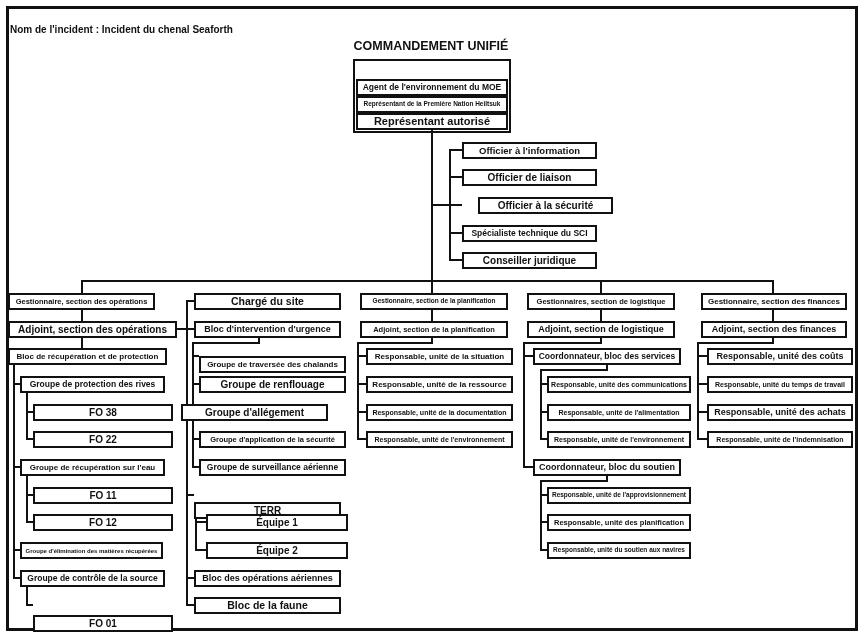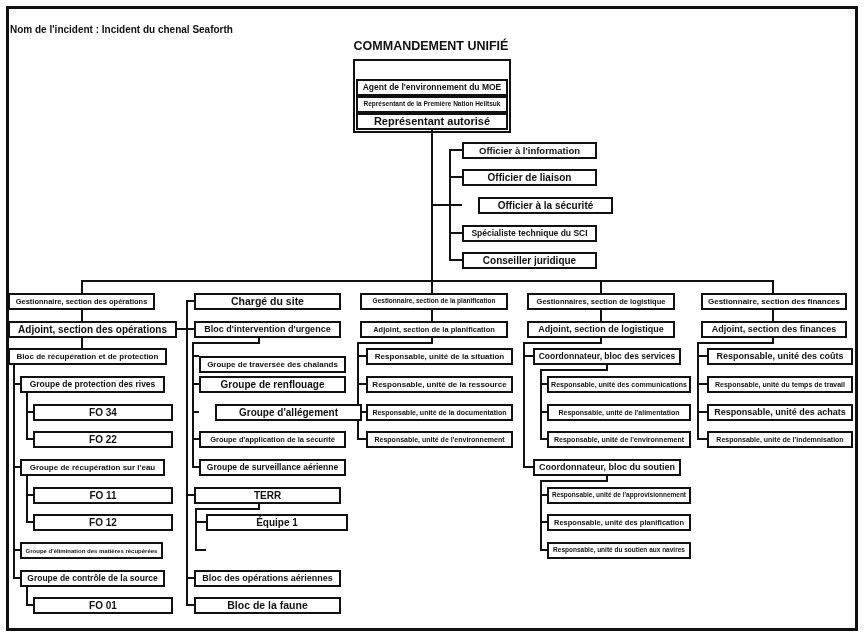--- a/index.html
+++ b/index.html
@@ -35,38 +35,39 @@
   <div class="node" style="left:462px;top:142px;width:135px;--fs:9.5px">Officier à l'information</div>
   <div class="node" style="left:462px;top:169px;width:135px;--fs:10px">Officier de liaison</div>
   <div class="node" style="left:478px;top:197px;width:135px;--fs:10px">Officier à la sécurité</div>
   <div class="node" style="left:462px;top:225px;width:135px;--fs:8.5px">Spécialiste technique du SCI</div>
   <div class="node" style="left:462px;top:252px;width:135px;--fs:10px">Conseiller juridique</div>
 
   <div class="node" style="left:8px;top:293px;width:147px;--fs:7.5px">Gestionnaire, section des opérations</div>
   <div class="node" style="left:8px;top:321px;width:169px;--fs:10px">Adjoint, section des opérations</div>
   <div class="node" style="left:8px;top:348px;width:159px;--fs:8px">Bloc de récupération et de protection</div>
   <div class="node" style="left:20px;top:376px;width:145px;--fs:8.5px">Groupe de protection des rives</div>
-  <div class="node" style="left:33px;top:404px;width:140px;--fs:10px">FO 34</div>
+  <div class="node" style="left:33px;top:404px;width:140px;--fs:10px">FO 38</div>
   <div class="node" style="left:33px;top:431px;width:140px;--fs:10px">FO 22</div>
   <div class="node" style="left:20px;top:459px;width:145px;--fs:8px">Groupe de récupération sur l'eau</div>
   <div class="node" style="left:33px;top:487px;width:140px;--fs:10px">FO 11</div>
   <div class="node" style="left:33px;top:514px;width:140px;--fs:10px">FO 12</div>
   <div class="node" style="left:20px;top:542px;width:143px;--fs:6px">Groupe d'élimination des matières récupérées</div>
   <div class="node" style="left:20px;top:570px;width:145px;--fs:8.5px">Groupe de contrôle de la source</div>
-  <div class="node" style="left:33px;top:597px;width:140px;--fs:10px">FO 01</div>
+  <div class="node" style="left:33px;top:615px;width:140px;--fs:10px">FO 01</div>
 
   <div class="node" style="left:194px;top:293px;width:147px;--fs:10.5px">Chargé du site</div>
   <div class="node" style="left:194px;top:321px;width:147px;--fs:9px">Bloc d'intervention d'urgence</div>
   <div class="node" style="left:199px;top:356px;width:147px;--fs:8px">Groupe de traversée des chalands</div>
   <div class="node" style="left:199px;top:376px;width:147px;--fs:10px">Groupe de renflouage</div>
-  <div class="node" style="left:215px;top:404px;width:147px;--fs:10px">Groupe d'allégement</div>
+  <div class="node" style="left:181px;top:404px;width:147px;--fs:10px">Groupe d'allégement</div>
   <div class="node" style="left:199px;top:431px;width:147px;--fs:7.5px">Groupe d'application de la sécurité</div>
   <div class="node" style="left:199px;top:459px;width:147px;--fs:8.5px">Groupe de surveillance aérienne</div>
-  <div class="node" style="left:194px;top:487px;width:147px;--fs:10px">TERR</div>
+  <div class="node" style="left:194px;top:502px;width:147px;--fs:10px">TERR</div>
   <div class="node" style="left:206px;top:514px;width:142px;--fs:10px">Équipe 1</div>
+  <div class="node" style="left:206px;top:542px;width:142px;--fs:10px">Équipe 2</div>
   <div class="node" style="left:194px;top:570px;width:147px;--fs:9px">Bloc des opérations aériennes</div>
   <div class="node" style="left:194px;top:597px;width:147px;--fs:10.5px">Bloc de la faune</div>
 
   <div class="node" style="left:360px;top:293px;width:148px;--fs:6.5px">Gestionnaire, section de la planification</div>
   <div class="node" style="left:360px;top:321px;width:148px;--fs:7.5px">Adjoint, section de la planification</div>
   <div class="node" style="left:366px;top:348px;width:147px;--fs:8px">Responsable, unité de la situation</div>
   <div class="node" style="left:366px;top:376px;width:147px;--fs:8px">Responsable, unité de la ressource</div>
   <div class="node" style="left:366px;top:404px;width:147px;--fs:7px">Responsable, unité de la documentation</div>
   <div class="node" style="left:366px;top:431px;width:147px;--fs:7px">Responsable, unité de l'environnement</div>
 

